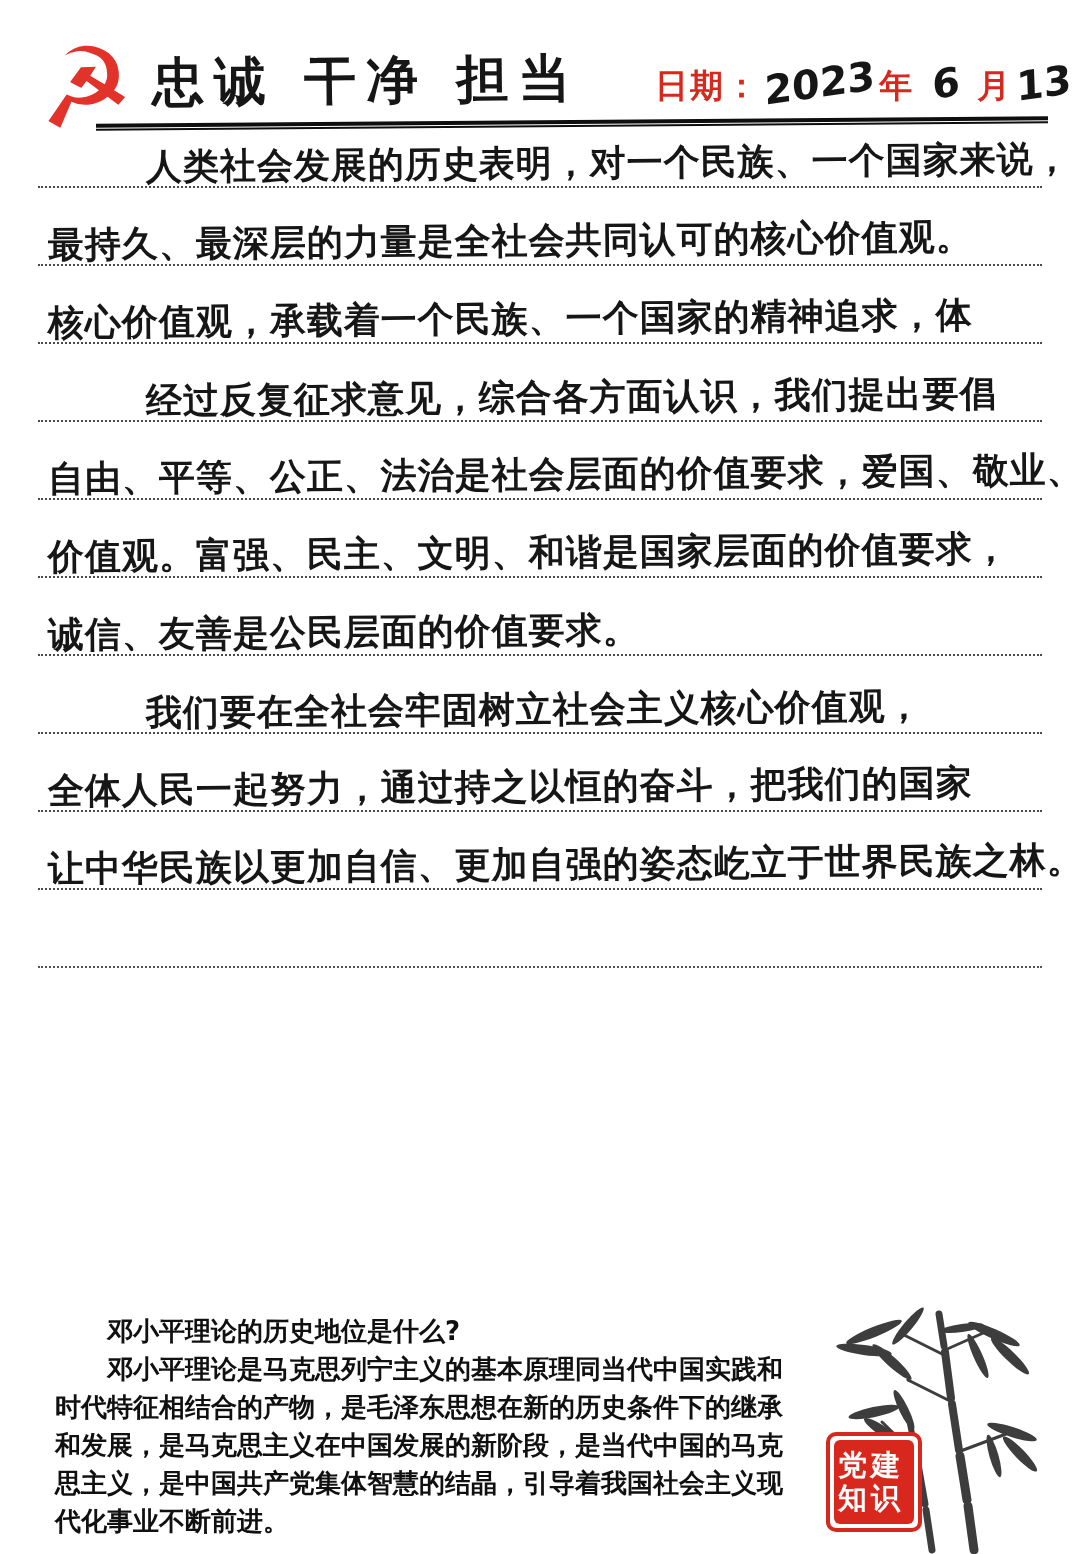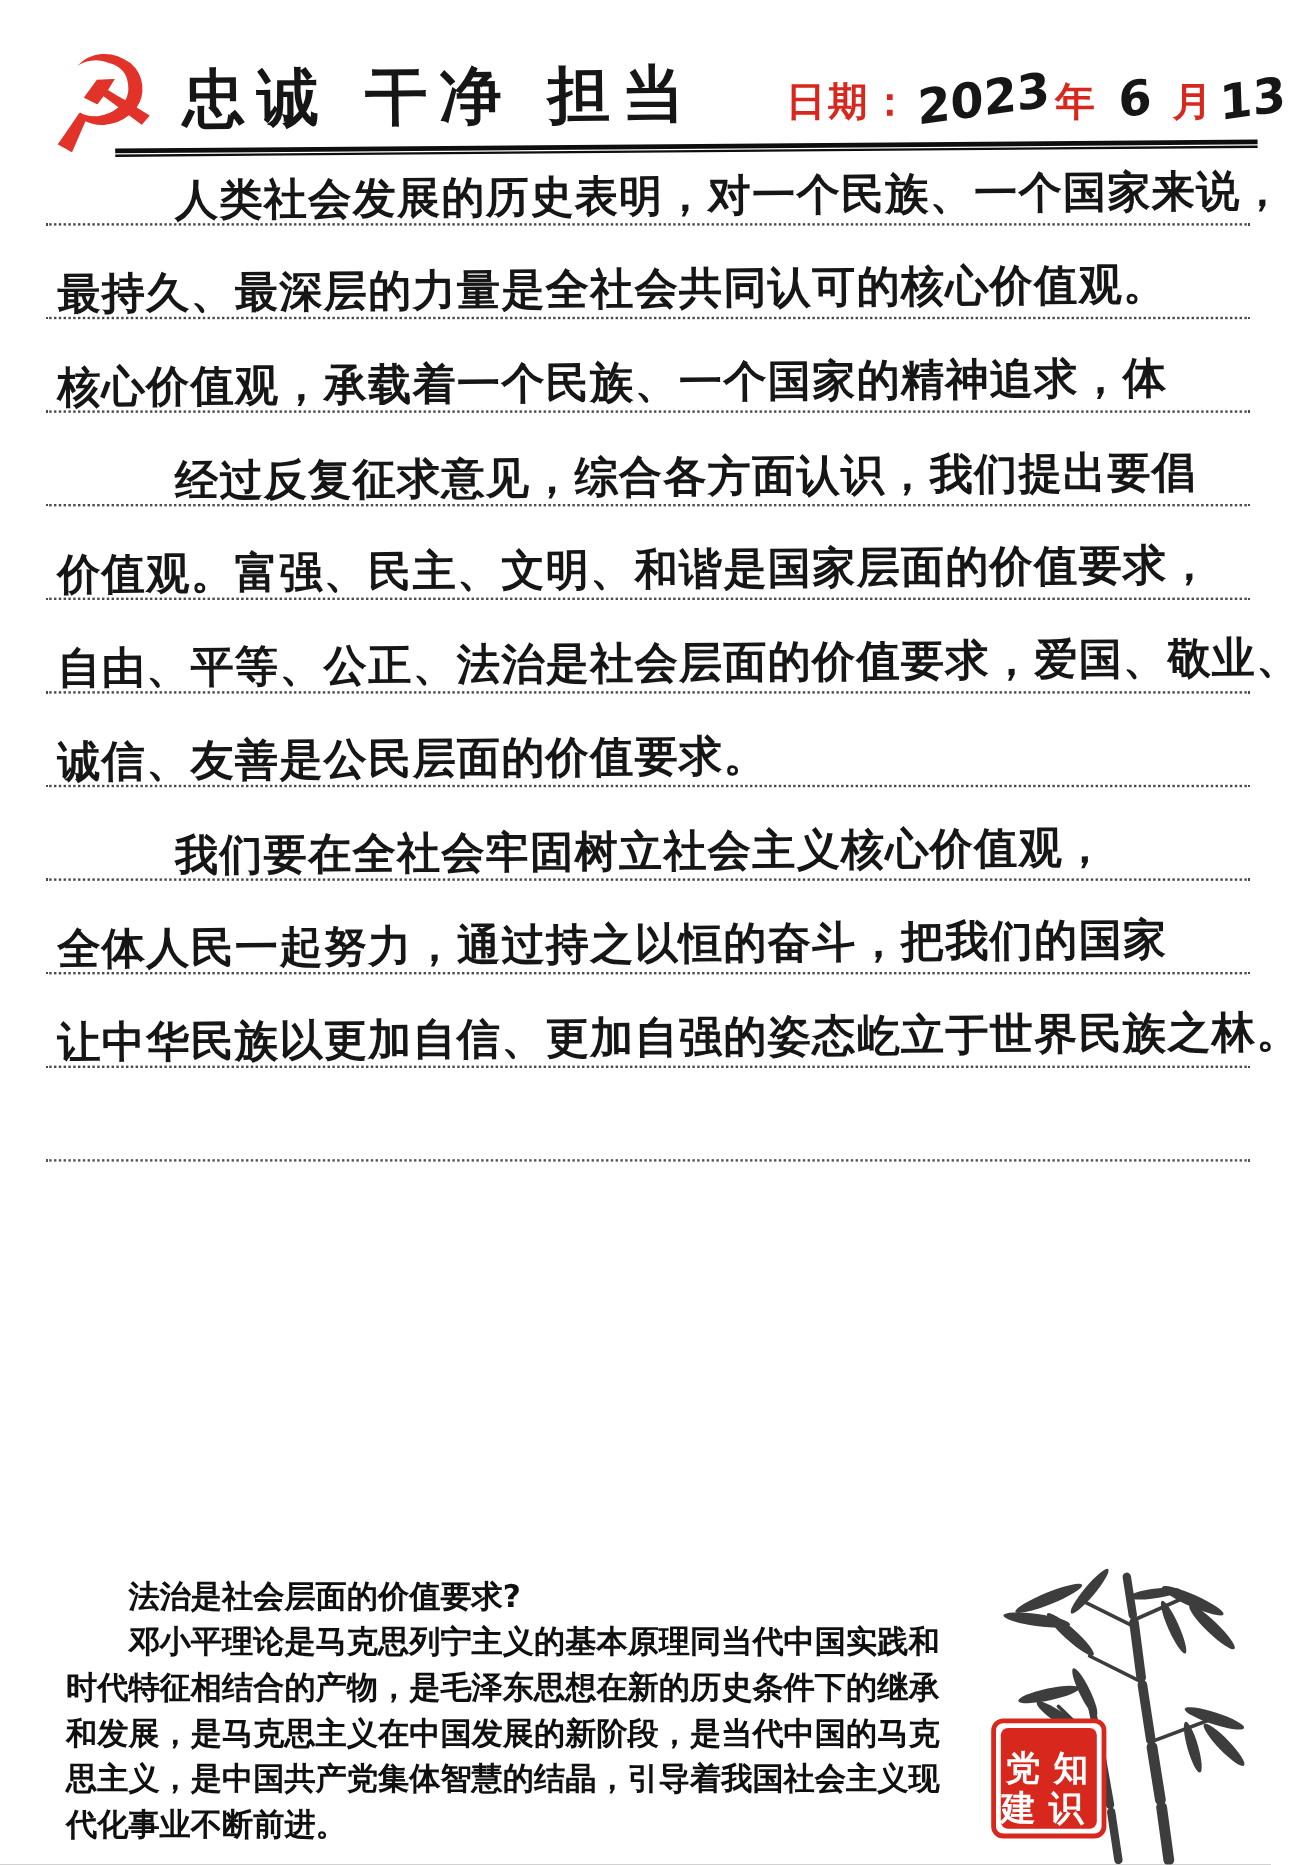--- a/index.html
+++ b/index.html
@@ -85,22 +85,22 @@
     width:96px;height:100px;
     border:4px solid var(--red);
     border-radius:10px;
     padding:4px;
     background:#fff;
   }
   .seal-inner{
     width:100%;height:100%;
     background:var(--red);
     border-radius:6px;
-    display:flex;
-    align-items:flex-end;justify-content:center;
+    display:flex;flex-direction:column;
+    align-items:flex-start;justify-content:center;
     color:#ffffff;font-weight:700;font-size:29px;line-height:1.15;
     letter-spacing:4px;text-indent:4px;
   }
 </style>
 </head>
 <body>
 
 <div class="page">
 
   <div class="emblem">☭</div>
@@ -115,42 +115,42 @@
     <div class="rule">
         <span class="hw">最持久、最深层的力量是全社会共同认可的核心价值观。</span>
       </div>
     <div class="rule">
         <span class="hw">核心价值观，承载着一个民族、一个国家的精神追求，体</span>
       </div>
     <div class="rule indent">
         <span class="hw">经过反复征求意见，综合各方面认识，我们提出要倡</span>
       </div>
     <div class="rule">
+        <span class="hw">自由、平等、公正、法治是社会层面的价值要求，爱国、敬业、</span>
+      </div>
+    <div class="rule">
         <span class="hw">价值观。富强、民主、文明、和谐是国家层面的价值要求，</span>
-      </div>
-    <div class="rule">
-        <span class="hw">自由、平等、公正、法治是社会层面的价值要求，爱国、敬业、</span>
       </div>
     <div class="rule">
         <span class="hw">诚信、友善是公民层面的价值要求。</span>
       </div>
     <div class="rule indent">
         <span class="hw">我们要在全社会牢固树立社会主义核心价值观，</span>
       </div>
     <div class="rule">
         <span class="hw">全体人民一起努力，通过持之以恒的奋斗，把我们的国家</span>
       </div>
     <div class="rule">
         <span class="hw">让中华民族以更加自信、更加自强的姿态屹立于世界民族之林。</span>
       </div>
     <div class="rule blank"></div>
   </div>
 
   <div class="footer-text">
-    <p>法治是社会层面的价值要求?</p>
+    <p>邓小平理论的历史地位是什么?</p>
     <p>邓小平理论是马克思列宁主义的基本原理同当代中国实践和时代特征相结合的产物，是毛泽东思想在新的历史条件下的继承和发展，是马克思主义在中国发展的新阶段，是当代中国的马克思主义，是中国共产党集体智慧的结晶，引导着我国社会主义现代化事业不断前进。</p>
   </div>
 
   <svg class="bamboo" viewBox="0 0 240 262">
     <g stroke="#3d3d3d" stroke-linecap="round" fill="none">
 
       <path d="M162 258 L156 214" stroke-width="9"></path>
       <path d="M155 208 L148 164" stroke-width="9"></path>
       <path d="M147 158 L140 112" stroke-width="8"></path>
       <path d="M139 106 L133 60" stroke-width="8"></path>

